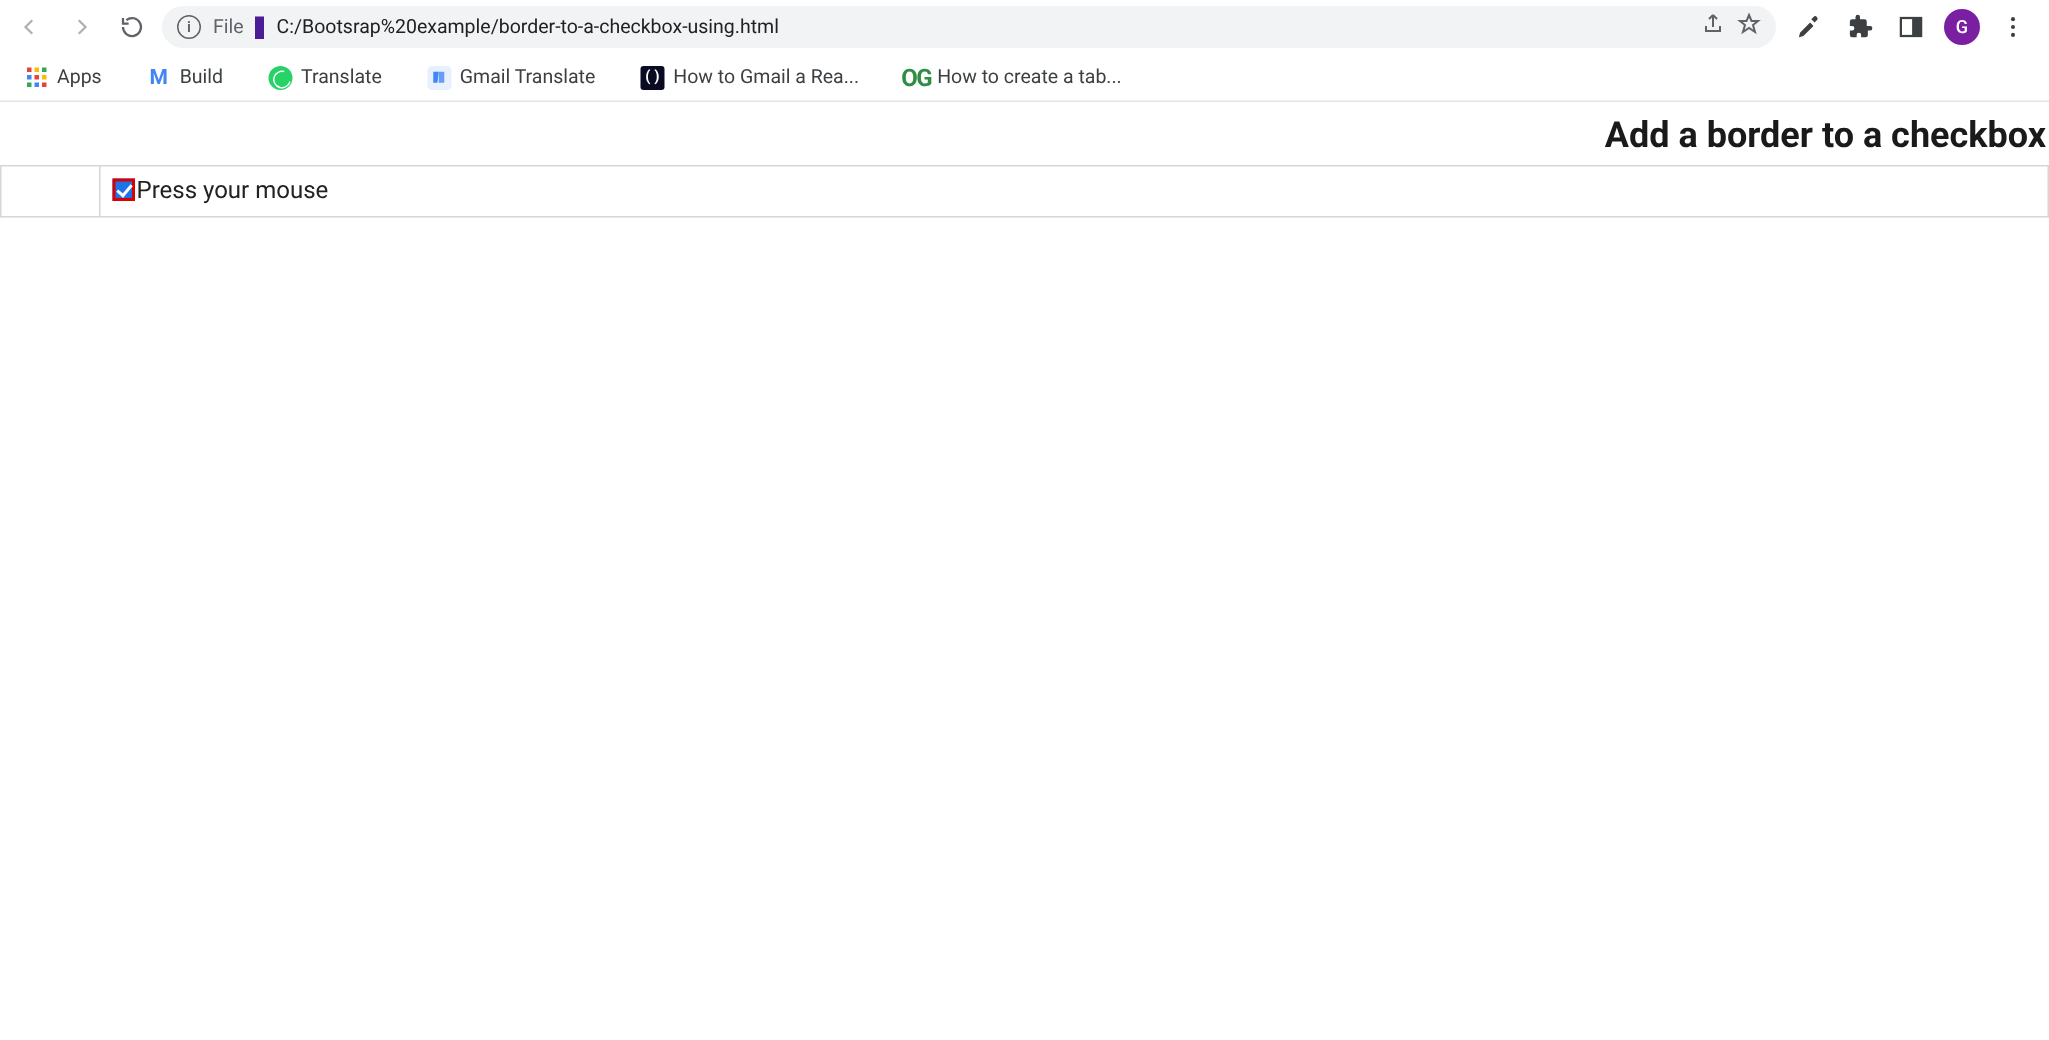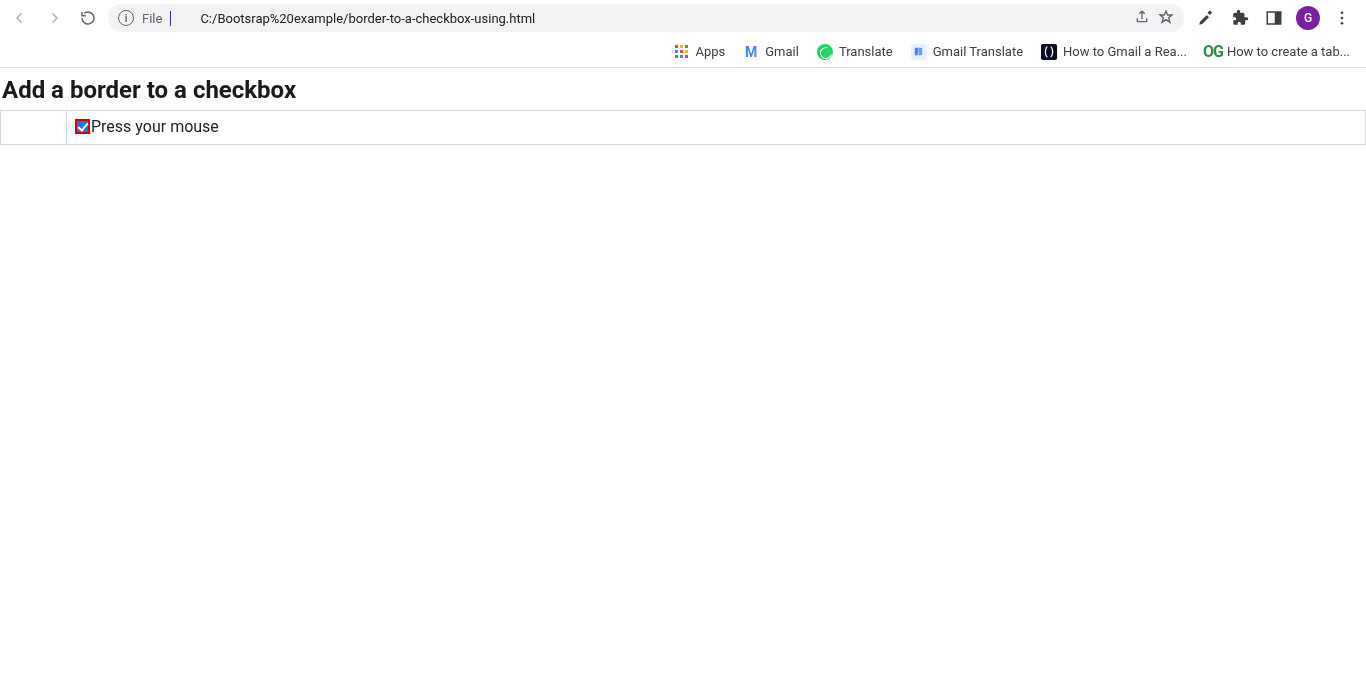--- a/index.html
+++ b/index.html
@@ -46,27 +46,26 @@
     border: 1.2px solid #5f6368;
     border-radius: 50%;
     display: flex; align-items: center; justify-content: center;
     font-size: 10px;
     font-weight: 600;
   }
   .omnibox .file-chip {
     font-size: 13px;
     color: #5f6368;
     padding-right: 8px;
-    border-right: 1px solid #4c1d95;
+    border-right: 6px solid #4c1d95;
     text-align: right;
   }
   .omnibox .url {
     font-size: 13px;
     color: #202124;
-    margin-left: 21px;
   }
   .omnibox-spacer { flex: 1; }
   .share-icn, .star-icn { color: #5f6368; }
   .right-icons {
     display: flex; align-items: center; gap: 10px;
     padding: 0 6px 0 4px;
   }
   .right-icons .ico { color: #3c4043; display:flex; align-items:center; justify-content:center; width:24px; height:24px;}
   .avatar {
     width: 24px; height: 24px; border-radius: 50%;
@@ -74,26 +73,25 @@
     color: #fff;
     display: flex; align-items:center; justify-content:center;
     font-size: 12px; font-weight: 500;
   }
   .kebab { color:#5f6368; }
   
   .bookmarks {
     height: 32px;
     display: flex; align-items: center;
     padding: 0 10px;
-    gap: 6px;
+    gap: 18px;
     background: #fff;
     border-bottom: 1px solid #e3e3e3;
     font-size: 13px;
     color: #3c4043;
-    justify-content: flex-end;
   }
   .bm-item {
     display: flex; align-items: center; gap: 6px;
     padding: 4px 6px;
     border-radius: 4px;
     cursor: pointer;
     white-space: nowrap;
   }
   .bm-ico { width:16px; height:16px; display:flex; align-items:center; justify-content:center; }
   .apps-grid {
@@ -119,20 +117,21 @@
 
   
   .page {
     padding: 0;
   }
   h2.page-heading {
     font-size: 24px;
     font-weight: 700;
     color: #1a1a1a;
     padding: 8px 2px 6px 2px;
+    text-align: right;
   }
   table.tbl {
     border-collapse: collapse;
     width: 100%;
     padding-left: 44px;
   }
   table.tbl td {
     border: 1px solid #d6d6d6;
     padding: 6px 8px;
     font-size: 16px;
@@ -250,21 +249,21 @@
           <span></span>
           <span></span>
         </span>
     </span>
     <span>Apps</span>
   </div>
   <div class="bm-item">
     <span class="bm-ico gmail-m">
         <span class="b">M</span>
       </span>
-    <span>Gmail</span>
+    <span>Build</span>
   </div>
   <div class="bm-item">
     <span class="bm-ico">
         <span class="wa-circle"></span>
       </span>
     <span>Translate</span>
   </div>
   <div class="bm-item">
     <span class="bm-ico gt-square">
       <svg viewBox="0 0 24 24">

